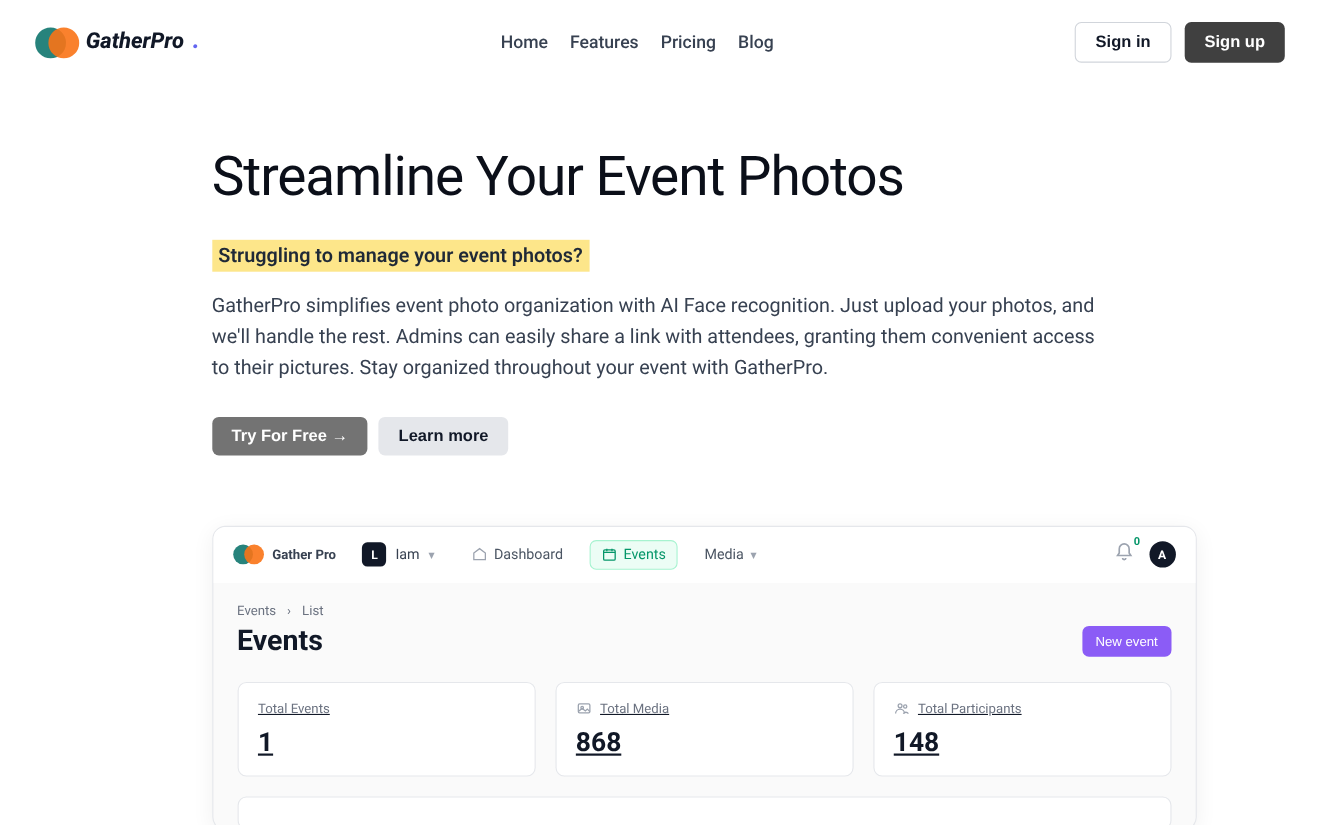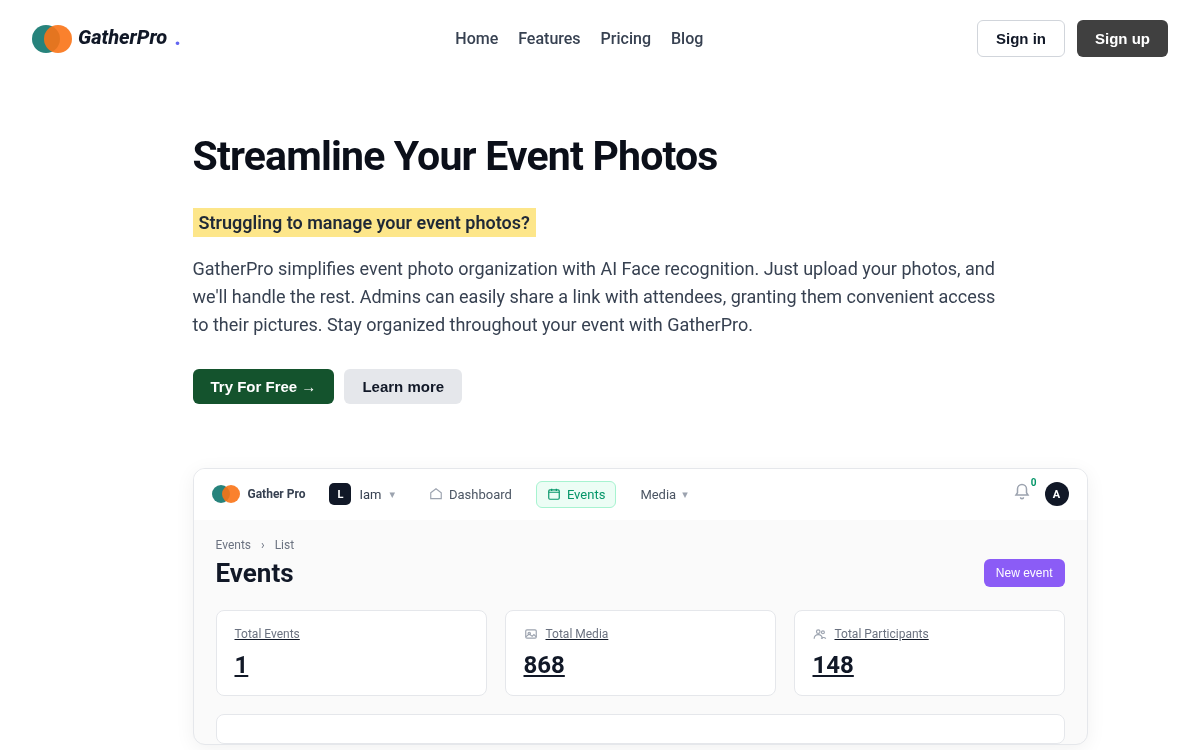--- a/index.html
+++ b/index.html
@@ -70,22 +70,22 @@
     color: #fff;
   }
 
   
   .hero {
     max-width: 815px;
     margin: 55px auto 0 auto;
     padding: 0 0 0 0;
   }
   .hero h1 {
-    font-size: 41px;
-    font-weight: 700;
+    font-size: 50px;
+    font-weight: 400;
     letter-spacing: -0.02em;
     color: #0b0f19;
     margin-bottom: 28px;
   }
   .hero .highlight {
     display: inline-block;
     background: #fde68a;
     padding: 4px 6px;
     color: #1f2937;
     font-weight: 600;
@@ -97,21 +97,21 @@
     line-height: 1.55;
     color: #374151;
     margin-bottom: 30px;
   }
   .cta-row {
     display: flex;
     gap: 10px;
     margin-bottom: 64px;
   }
   .btn-indigo {
-    background: #14532d;
+    background: #737373;
     color: #fff;
     text-align: center;
   }
   .btn-grey {
     background: #e5e7eb;
     color: #111827;
   }
 
   
   .app-preview {

